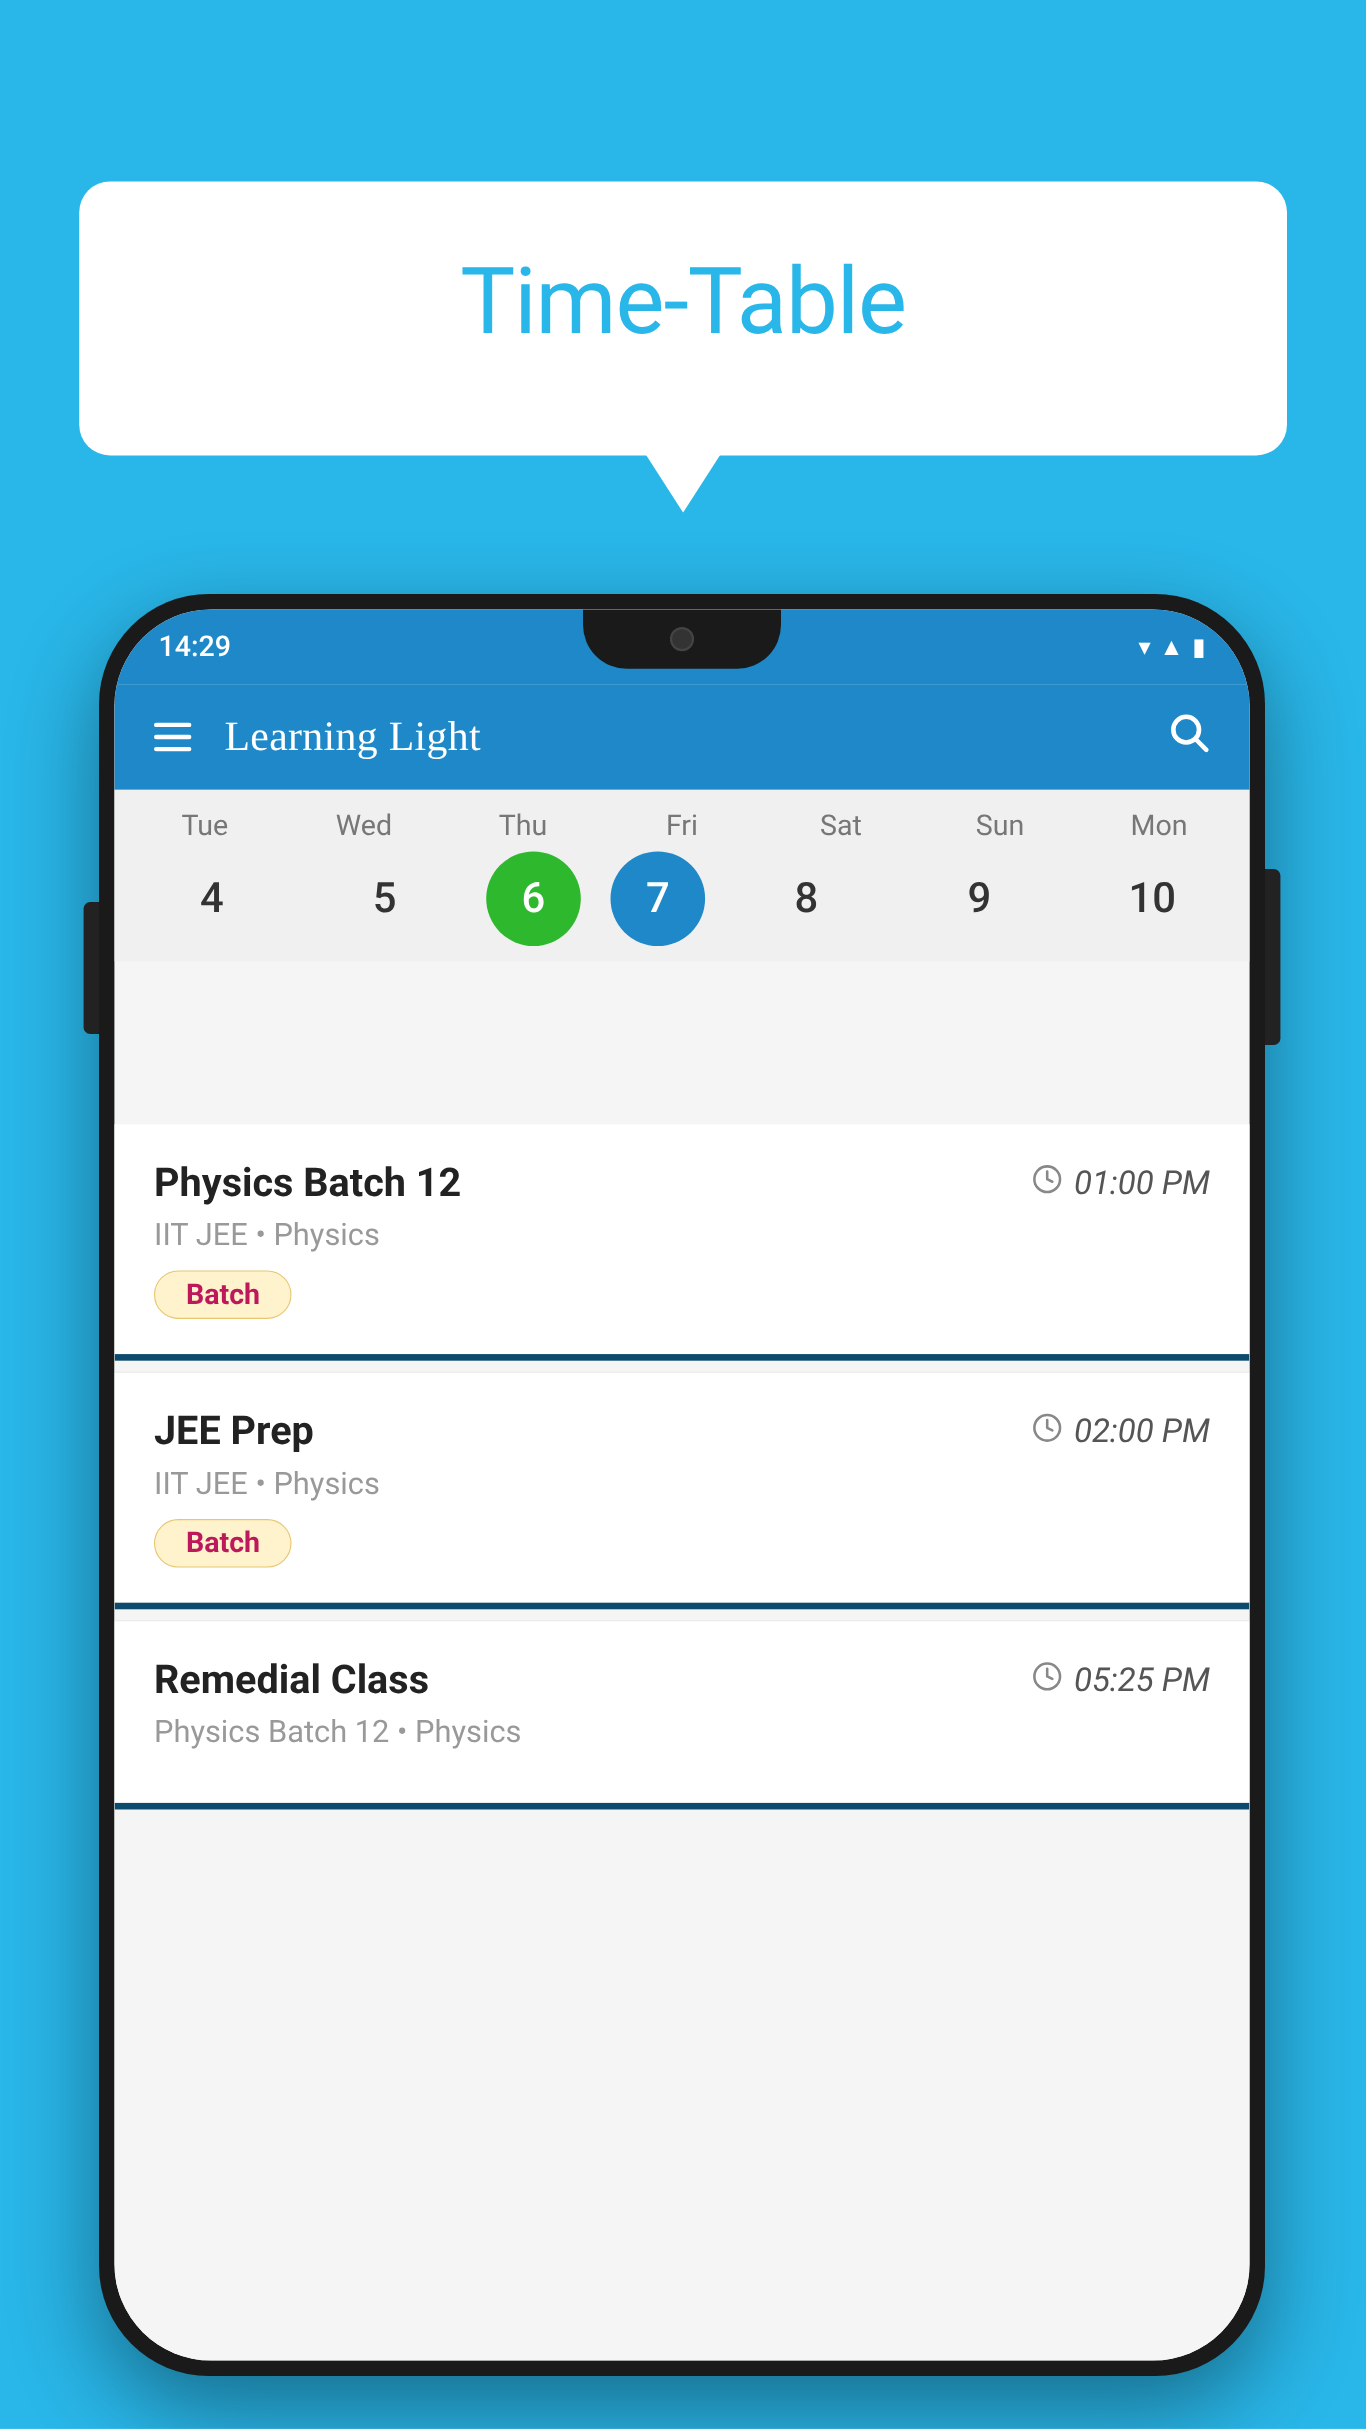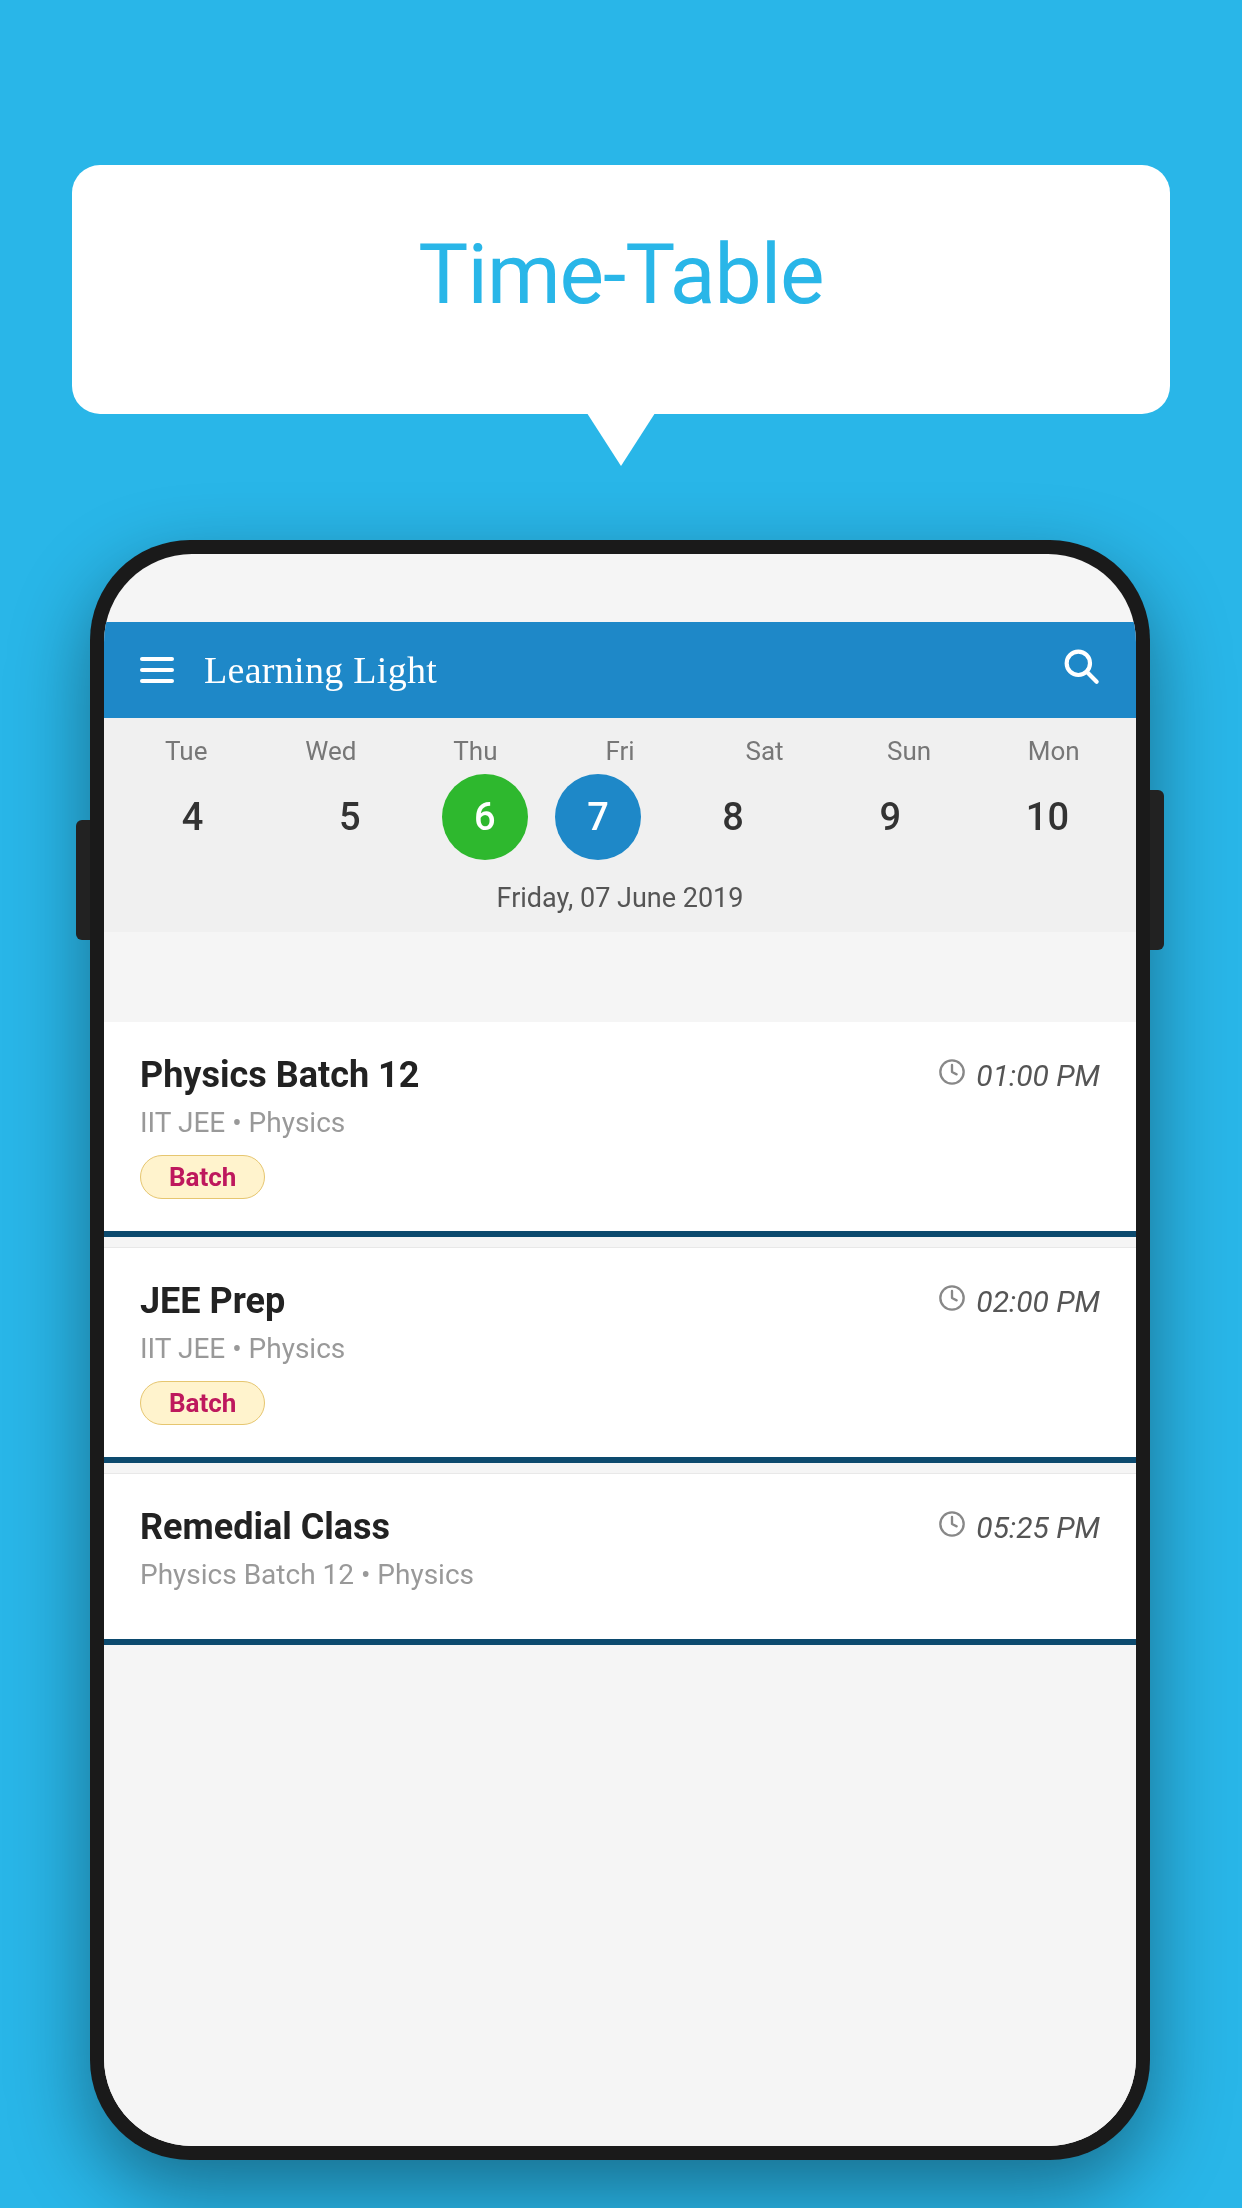--- a/index.html
+++ b/index.html
@@ -338,20 +338,31 @@
 <div style="position:absolute;top:0;left:0;width:1242px;height:2208px;background:#29B6E8;"></div>
 
 <div class="tooltip-card">
   <div class="tooltip-title">Time-Table</div>
 </div>
 
 <div class="phone-wrapper">
   <div class="phone-outer">
     <div class="phone-screen">
 
+      <div class="phone-notch-bar">
+        <span class="status-time">14:29</span>
+        <div class="notch-cutout">
+          <div class="camera-dot"></div>
+        </div>
+        <div class="status-icons">
+          <span class="status-icon">▾</span>
+          <span class="status-icon">▲</span>
+          <span class="status-icon">▮</span>
+        </div>
+      </div>
 
       <div class="app-bar">
         <div class="hamburger">
           <span></span>
             <span></span>
             <span></span>
         </div>
         <span class="app-title">Learning Light</span>
         <span class="search-btn">
           <svg width="40" height="40" viewBox="0 0 24 24" fill="none" stroke="white" stroke-width="2.5" stroke-linecap="round" stroke-linejoin="round">
@@ -373,21 +384,20 @@
         </div>
         <div class="dates-row">
           <div class="date-item">4</div>
           <div class="date-item">5</div>
           <div class="date-item today">6</div>
           <div class="date-item selected">7</div>
           <div class="date-item">8</div>
           <div class="date-item">9</div>
           <div class="date-item">10</div>
         </div>
-        <div class="selected-date-label">Friday, 07 June 2019</div>
       </div>
 
       <div class="events-list">
 
         <div class="event-card">
           <div class="event-header">
             <span class="event-name">Physics Batch 12</span>
             <div class="event-time">
               <span class="clock-icon">
                 <svg width="28" height="28" viewBox="0 0 24 24" fill="none" stroke="#888" stroke-width="2" stroke-linecap="round" stroke-linejoin="round">

